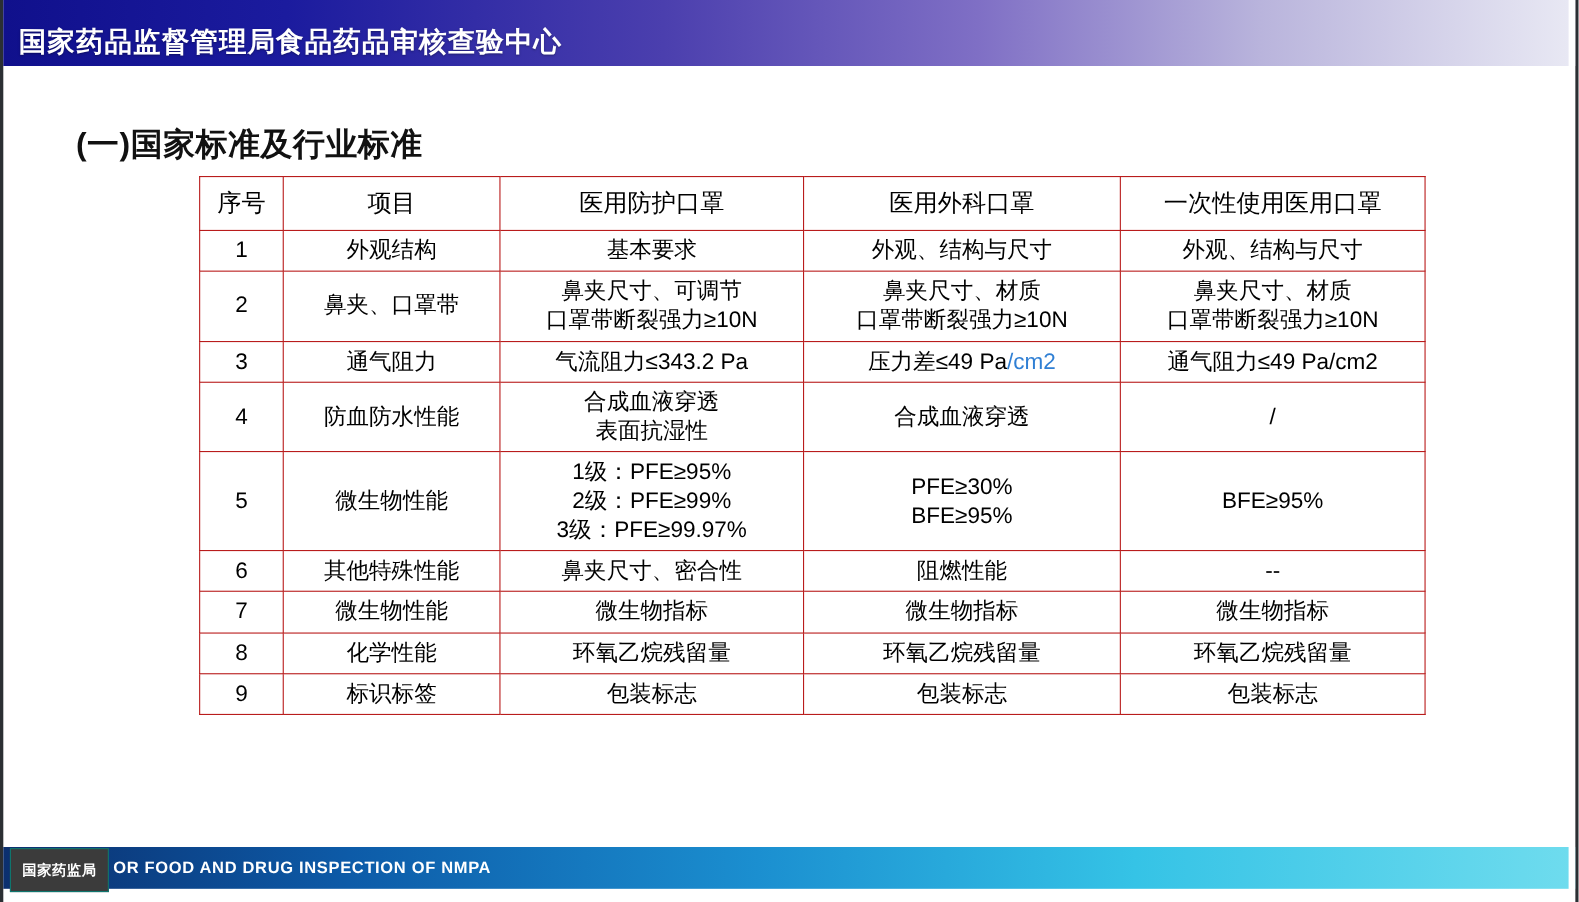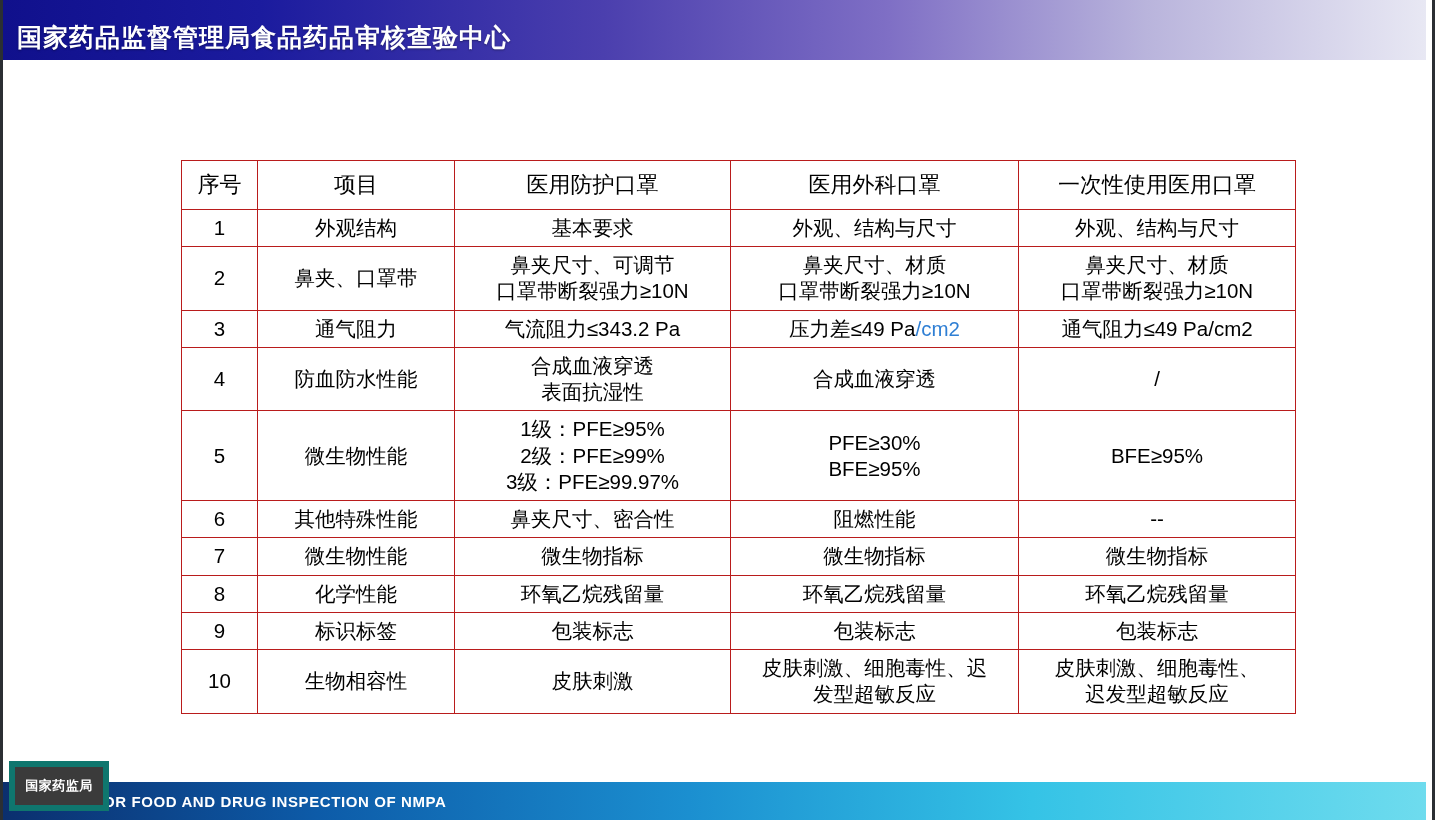--- a/index.html
+++ b/index.html
@@ -39,21 +39,21 @@
     font-weight: bold;
     color: #ffffff;
     letter-spacing: 1px;
     white-space: nowrap;
     text-shadow: 0 1px 2px rgba(0,0,0,0.35);
   }
   
   .bottom-banner {
     position: absolute;
     left: 0;
-    bottom: 0;
+    bottom: 12px;
     width: 100%;
     height: 38px;
     background: linear-gradient(90deg, #0b2f6e 0%, #0d5ba8 22%, #1b8fd0 48%, #35c3e6 72%, #6fdcee 100%);
   }
   .bottom-text {
     position: absolute;
     left: 100px;
     bottom: 10px;
     font-size: 15px;
     font-weight: bold;
@@ -61,21 +61,21 @@
     letter-spacing: 0.6px;
     white-space: nowrap;
   }
   .logo-box {
     position: absolute;
     left: 6px;
     bottom: 9px;
     width: 88px;
     height: 38px;
     background: #3b3b3b;
-    border: 6px solid #0f766e;
+    border: 1px solid #0f766e;
     color: #ffffff;
     font-size: 13px;
     font-weight: bold;
     display: flex;
     align-items: center;
     justify-content: center;
     letter-spacing: 0.5px;
   }
   
   .section-heading {
@@ -130,20 +130,21 @@
 </style>
 </head>
 <body>
 
 <div class="slide">
 
   <div class="top-banner">
     <div class="banner-title">国家药品监督管理局食品药品审核查验中心</div>
   </div>
 
+  <div class="section-heading">(一)国家标准及行业标准</div>
 
   <div class="table-wrap">
     <table class="std">
       <colgroup>
         <col class="c0">
           <col class="c1">
           <col class="c2">
           <col class="c3">
           <col class="c4">
       </colgroup>
@@ -228,29 +229,20 @@
         </tr>
 
         <tr>
           <td>9</td>
           <td>标识标签</td>
           <td>包装标志</td>
           <td>包装标志</td>
           <td>包装标志</td>
         </tr>
 
-        <tr>
-          <td>10</td>
-          <td>生物相容性</td>
-          <td>皮肤刺激</td>
-          <td>皮肤刺激、细胞毒性、迟
-发型超敏反应</td>
-          <td>皮肤刺激、细胞毒性、
-迟发型超敏反应</td>
-        </tr>
       </tbody>
     </table>
   </div>
 
   <div class="bottom-banner">
     <div class="bottom-text">OR FOOD AND DRUG INSPECTION OF NMPA</div>
   </div>
   <div class="logo-box">国家药监局</div>
 
   <div class="edge-strip"></div>

